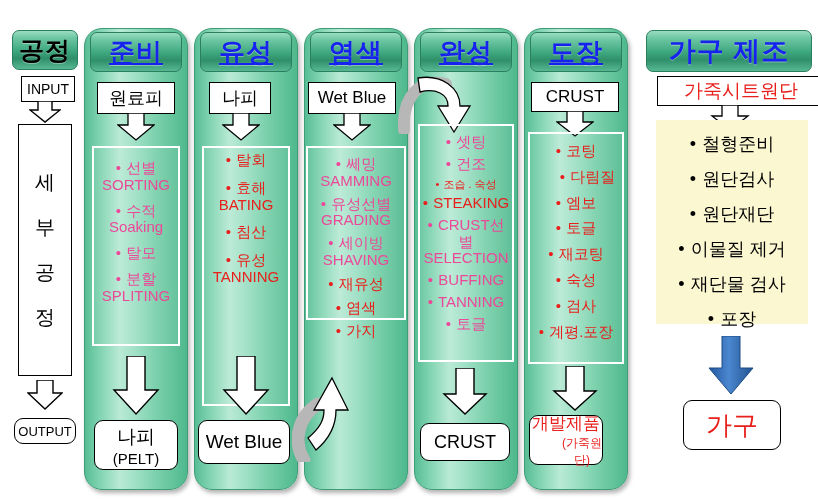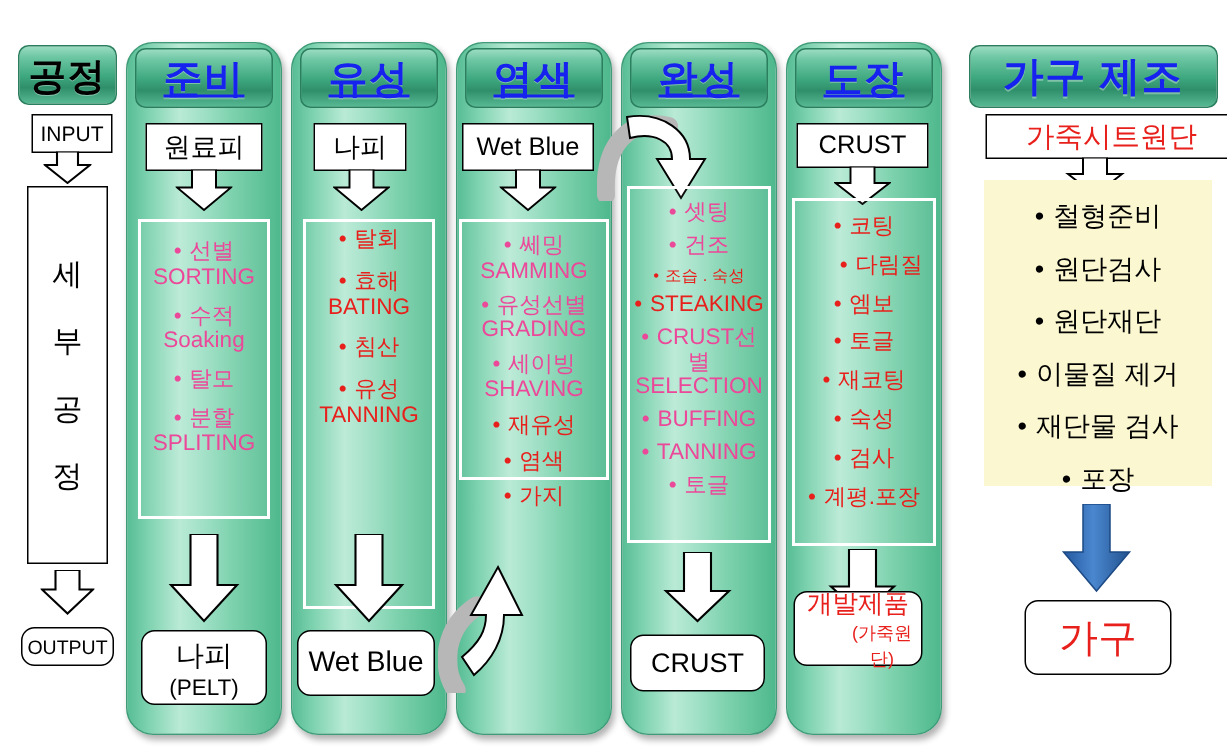--- a/index.html
+++ b/index.html
@@ -353,21 +353,21 @@
       </li>
     </ul>
   </div>
 
   <div class="abs arrow-host" style="left:552px; top:366px; width:46px; height:46px;">
     <svg width="46" height="46" viewBox="0 0 46 46">
       <polygon points="14,0 32,0 32,25 44,25 23,44 2,25 14,25" fill="#ffffff" stroke="#000000" stroke-width="1.4"></polygon>
     </svg>
   </div>
 
-  <div class="abs io-box round center-txt" style="left:529px; top:394px; width:86px; height:50px; flex-direction:column;">
+  <div class="abs io-box round center-txt" style="left:529px; top:415px; width:74px; height:50px; flex-direction:column;">
     <span class="red" style="font-size:17px; color:#e8201c;">개발제품</span>
     <span class="red" style="font-size:12px; color:#e8201c;margin-left:32px;">(가죽원단)</span>
   </div>
 
   <div class="abs col-head blue-plain center-txt" style="left:646px; top:30px; width:166px; height:42px; font-size:27px;">가구 제조</div>
 
   <div class="abs io-box center-txt" style="left:657px; top:76px; width:168px; height:30px; font-size:19px; color:#e8201c;">가죽시트원단</div>
 
   <div class="abs arrow-host" style="left:710px; top:105px; width:40px; height:26px;">
     <svg width="40" height="26" viewBox="0 0 40 26">

